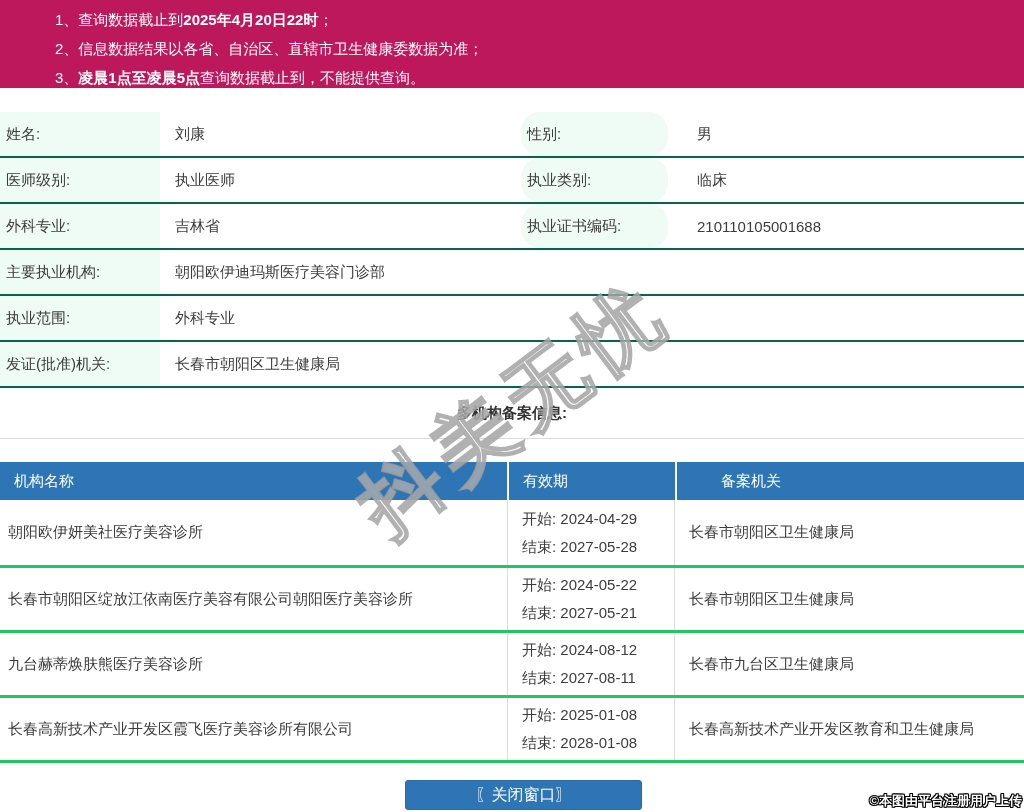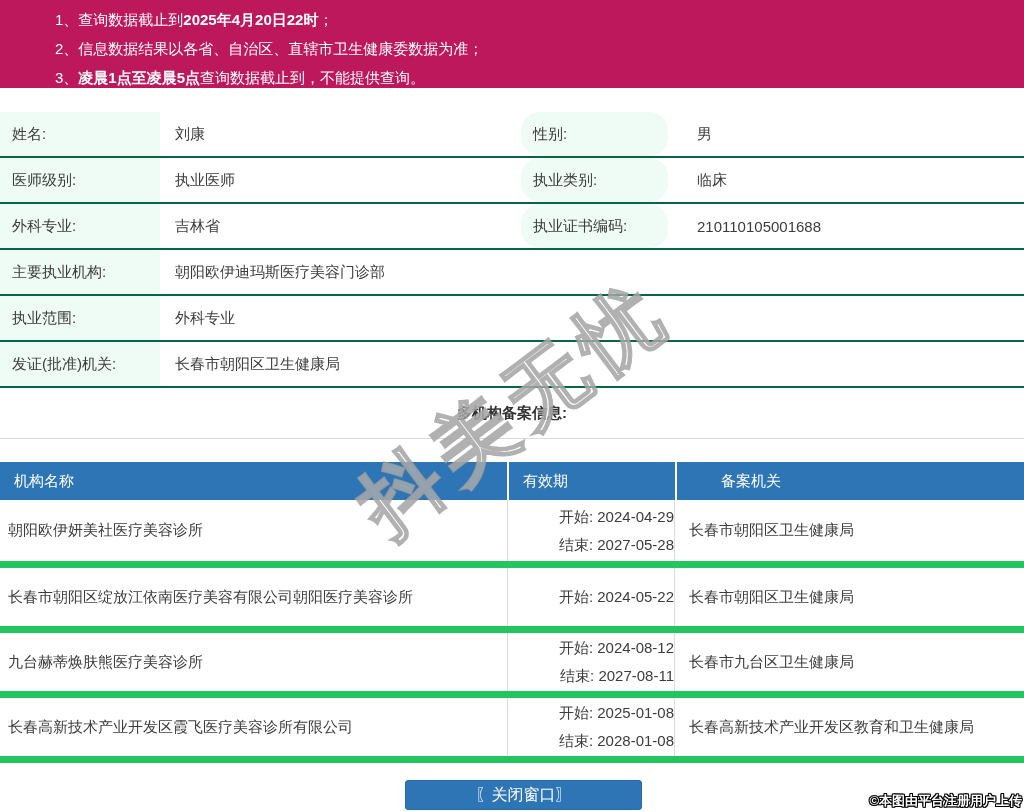--- a/index.html
+++ b/index.html
@@ -25,21 +25,21 @@
   }
   .banner-line b { font-weight: bold; }
 
   
   .info-table { position: absolute; top: 112px; left: 0; width: 1024px; }
   .info-row { position: relative; height: 46px; border-bottom: 2px solid #07654a; }
   .cell-label {
     position: absolute; top: 0; height: 100%;
     background: #effbf5;
     display: flex; align-items: center;
-    padding-left: 12px; font-size: 15px; color: #3c3c3c;
+    padding-left: 6px; font-size: 15px; color: #3c3c3c;
   }
   .l1 { left: 0; width: 160px; }
   .l2 { left: 521px; width: 147px; border-radius: 19px; }
   .cell-value {
     position: absolute; top: 0; height: 100%;
     display: flex; align-items: center;
     font-size: 15px; color: #3c3c3c; white-space: nowrap;
   }
   .v1 { left: 175px; }
   .v2 { left: 697px; }
@@ -57,21 +57,21 @@
   
   .ftable { position: absolute; top: 462px; left: 0; width: 1024px; }
   .ft-header { display: flex; height: 38px; background: #ffffff; justify-content: flex-end; }
   .ft-h {
     background: #2e75b6; color: #ffffff; font-size: 15px;
     display: flex; align-items: center; padding-left: 14px;
   }
   .ft-h.hc1 { width: 507px; margin-right: 2px; }
   .ft-h.hc2 { width: 166px; margin-right: 2px; }
   .ft-h.hc3 { flex: 1; padding-left: 44px; }
-  .ft-row { display: flex; height: 65px; border-bottom: 7px solid #22c55e; text-align: right; }
+  .ft-row { display: flex; height: 65px; border-bottom: 3px solid #22c55e; }
   .ft-row.first { height: 68px; }
   .cd1 {
     width: 508px; border-right: 1px solid #dcdcdc;
     display: flex; align-items: center; padding-left: 8px;
     font-size: 15px; white-space: nowrap;
   }
   .cd2 {
     width: 167px; border-right: 1px solid #dcdcdc;
     display: flex; flex-direction: column; justify-content: center;
     padding-left: 14px; font-size: 15px; line-height: 28px; white-space: nowrap;
@@ -170,20 +170,21 @@
       <div><span>开始:</span> <span>2024-04-29</span></div>
       <div><span>结束:</span> <span>2027-05-28</span></div>
     </div>
     <div class="cd3">长春市朝阳区卫生健康局</div>
   </div>
 
   <div class="ft-row">
     <div class="cd1">长春市朝阳区绽放江依南医疗美容有限公司朝阳医疗美容诊所</div>
     <div class="cd2">
       <div><span>开始:</span> <span>2024-05-22</span></div>
+      <div><span>结束:</span> <span>2027-05-21</span></div>
     </div>
     <div class="cd3">长春市朝阳区卫生健康局</div>
   </div>
 
   <div class="ft-row">
     <div class="cd1">九台赫蒂焕肤熊医疗美容诊所</div>
     <div class="cd2">
       <div><span>开始:</span> <span>2024-08-12</span></div>
       <div><span>结束:</span> <span>2027-08-11</span></div>
     </div>

